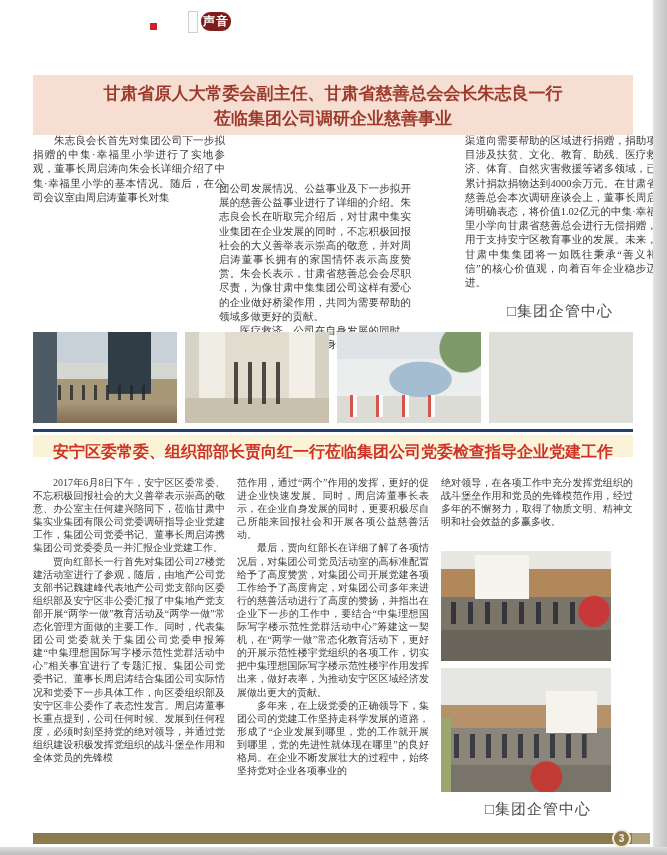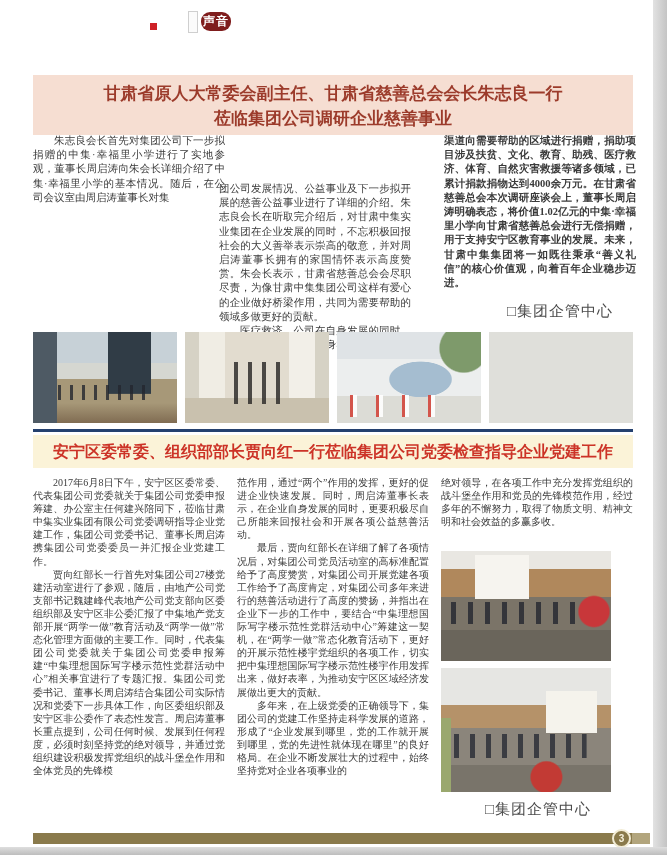--- a/index.html
+++ b/index.html
@@ -25,21 +25,21 @@
   .t1box .l1{padding-top:6px;}
 
   
   .col{position:absolute;width:192px;color:#3a3a3a;text-align:justify;}
   .a1{font-size:10.5px;line-height:14.2px;}
   .a2{font-size:10px;line-height:13.1px;}
   .col p{margin:0;}
   .col p.ind{text-indent:2em;}
   .a1c1{left:33px;top:134px;height:198px;overflow:hidden;}
   .a1c2{left:219px;top:134px;height:198px;overflow:hidden;margin-top:48px;}
-  .a1c3{left:444px;top:134px;height:170px;overflow:hidden;font-weight:bold;}
+  .a1c3{left:465px;top:134px;height:170px;overflow:hidden;}
   .byline{position:absolute;font-size:15px;color:#4a4a4a;text-align:right;letter-spacing:1px;}
   .by1{left:441px;top:302px;width:192px;padding-right:20px;box-sizing:border-box;}
   .by2{left:441px;top:800px;width:150px;}
 
   
   .photo{position:absolute;overflow:hidden;background-repeat:no-repeat;}
   .prow .photo{top:332px;height:91px;width:144px;}
   .ph1{left:33px;
     background-color:#b4ab98;
     background-image:
@@ -72,21 +72,21 @@
       repeating-linear-gradient(90deg, rgba(55,58,66,.8) 0 5px, rgba(0,0,0,0) 5px 18px),
       linear-gradient(90deg, rgba(0,0,0,0) 10%, #f4f1ea 10% 42%, rgba(0,0,0,0) 42%),
       linear-gradient(90deg, rgba(0,0,0,0) 78%, #b79succ 78%),
       linear-gradient(90deg, rgba(0,0,0,0) 78%, #b79468 78%),
       linear-gradient(180deg,#eef0f0 0 28%,#d8d9d5 28% 72%,#cfd0ca 72%);
     background-size:70% 20px,100% 46%,100% 100%,100% 100%,100% 100%;
     background-position:40% 62%,0 22%,0 0,0 0,0 0;}
 
   
   .navy{position:absolute;left:33px;top:429px;width:600px;height:3px;background:#24406e;}
-  .t2box{position:absolute;left:33px;top:435px;width:600px;height:33px;background:#fbf3d8;
+  .t2box{position:absolute;left:33px;top:435px;width:600px;height:22px;background:#fbf3d8;
     text-align:center;font-family:"Liberation Sans","DejaVu Sans",sans-serif;
     color:#cc3327;font-weight:bold;font-size:16px;line-height:33px;}
 
   .a2c1{left:33px;top:476px;height:320px;overflow:hidden;}
   .a2c2{left:237px;top:476px;height:320px;overflow:hidden;}
   .a2c3{left:441px;top:476px;height:62px;overflow:hidden;}
 
   
   .phA{left:441px;top:551px;width:170px;height:110px;
     background-color:#8f867a;
@@ -147,21 +147,21 @@
       <div class="photo ph1"></div>
       <div class="photo ph2"></div>
       <div class="photo ph3"></div>
       <div class="photo ph4"></div>
     </div>
 
     <div class="navy"></div>
     <div class="t2box">安宁区委常委、组织部部长贾向红一行莅临集团公司党委检查指导企业党建工作</div>
 
     <div class="col a2 a2c1">
-      <p class="ind">2017年6月8日下午，安宁区区委常委、代表集团公司党委就关于集团公司党委申报筹建、办公室主任何建兴陪同下，莅临甘肃中集实业集团有限公司党委调研指导企业党建工作，集团公司党委书记、董事长周启涛携集团公司党委委员一并汇报企业党建工作。</p>
+      <p class="ind">2017年6月8日下午，安宁区区委常委、不忘积极回报社会的大义善举表示崇高的敬意、办公室主任何建兴陪同下，莅临甘肃中集实业集团有限公司党委调研指导企业党建工作，集团公司党委书记、董事长周启涛携集团公司党委委员一并汇报企业党建工作。</p>
       <p class="ind">贾向红部长一行首先对集团公司27楼党建活动室进行了参观，随后，由地产公司党支部书记魏建峰代表地产公司党支部向区委组织部及安宁区非公委汇报了中集地产党支部开展“两学一做”教育活动及“两学一做”常态化管理方面做的主要工作。同时，代表集团公司党委就关于集团公司党委申报筹建“中集理想国际写字楼示范性党群活动中心”相关事宜进行了专题汇报。集团公司党委书记、董事长周启涛结合集团公司实际情况和党委下一步具体工作，向区委组织部及安宁区非公委作了表态性发言。周启涛董事长重点提到，公司任何时候、发展到任何程度，必须时刻坚持党的绝对领导，并通过党组织建设积极发挥党组织的战斗堡垒作用和全体党员的先锋模</p>
     </div>
     <div class="col a2 a2c2">
       <p>范作用，通过“两个”作用的发挥，更好的促进企业快速发展。同时，周启涛董事长表示，在企业自身发展的同时，更要积极尽自己所能来回报社会和开展各项公益慈善活动。</p>
       <p class="ind">最后，贾向红部长在详细了解了各项情况后，对集团公司党员活动室的高标准配置给予了高度赞赏，对集团公司开展党建各项工作给予了高度肯定，对集团公司多年来进行的慈善活动进行了高度的赞扬，并指出在企业下一步的工作中，要结合“中集理想国际写字楼示范性党群活动中心”筹建这一契机，在“两学一做”常态化教育活动下，更好的开展示范性楼宇党组织的各项工作，切实把中集理想国际写字楼示范性楼宇作用发挥出来，做好表率，为推动安宁区区域经济发展做出更大的贡献。</p>
       <p class="ind">多年来，在上级党委的正确领导下，集团公司的党建工作坚持走科学发展的道路，形成了“企业发展到哪里，党的工作就开展到哪里，党的先进性就体现在哪里”的良好格局。在企业不断发展壮大的过程中，始终坚持党对企业各项事业的</p>
     </div>
     <div class="col a2 a2c3">
       <p>绝对领导，在各项工作中充分发挥党组织的战斗堡垒作用和党员的先锋模范作用，经过多年的不懈努力，取得了物质文明、精神文明和社会效益的多赢多收。</p>
     </div>

